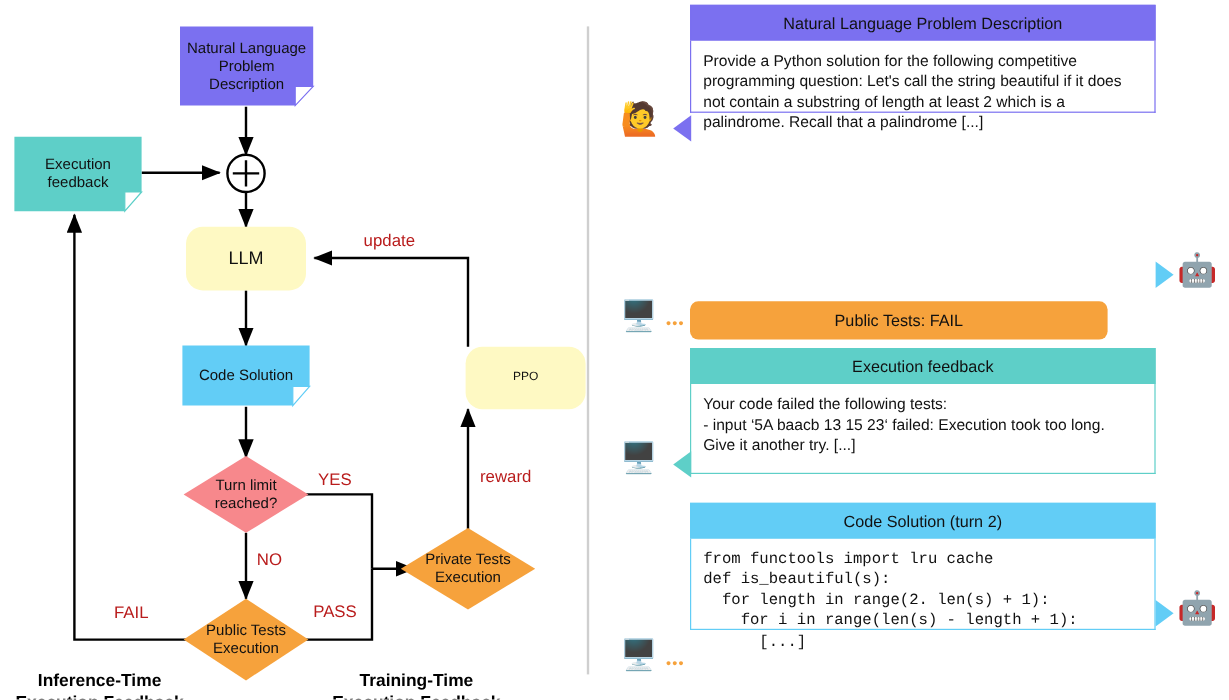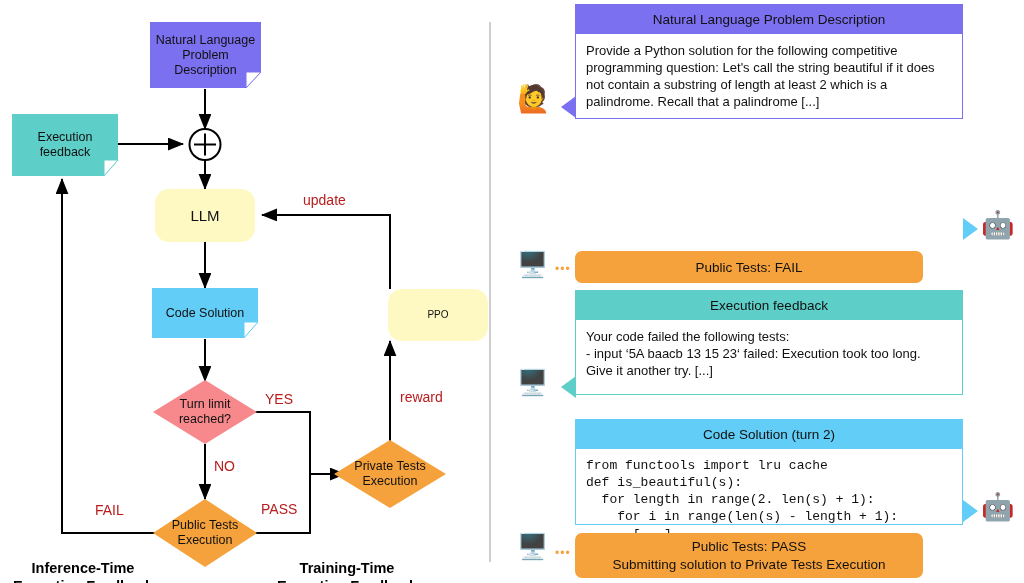--- a/index.html
+++ b/index.html
@@ -162,21 +162,21 @@
 Execution Feedback</span>
     </div>
   </div>
 
   <div id="divider"></div>
 
   <div id="chat">
 
     <div class="card" style="top:4px;">
       <div class="hdr" style="background:#7b70f0;border:1.5px solid #7b70f0;">Natural Language Problem Description</div>
-      <div class="bdy" style="height:85px;border:1.5px solid #7b70f0;border-top:none;">Provide a Python solution for the following competitive programming question: Let's call the string beautiful if it does not contain a substring of length at least 2 which is a palindrome. Recall that a palindrome [...]</div>
+      <div class="bdy" style="height:60px;border:1.5px solid #7b70f0;border-top:none;">Provide a Python solution for the following competitive programming question: Let's call the string beautiful if it does not contain a substring of length at least 2 which is a palindrome. Recall that a palindrome [...]</div>
     </div>
     <div class="tail" style="left:72px;top:96px;border-top:11px solid transparent;
          border-bottom:11px solid transparent;border-right:15px solid #7b70f0;"></div>
     <div class="emoji" style="left:28px;top:86px;">🙋</div>
 
     <div class="tail" style="left:474px;top:218px;border-top:11px solid transparent;
          border-bottom:11px solid transparent;border-left:15px solid #62cdf6;"></div>
     <div class="emoji" style="left:492px;top:212px;">🤖</div>
 
     <div class="bar" style="top:251px;height:32px;">
@@ -201,21 +201,17 @@
       <div class="bdy code" style="height:76px;border:1.5px solid #62cdf6;border-top:none;">from functools import lru cache
 def is_beautiful(s):
   for length in range(2. len(s) + 1):
     for i in range(len(s) - length + 1):
       [...]</div>
     </div>
     <div class="tail" style="left:474px;top:500px;border-top:11px solid transparent;
          border-bottom:11px solid transparent;border-left:15px solid #62cdf6;"></div>
     <div class="emoji" style="left:492px;top:494px;">🤖</div>
 
-    <div class="bar" style="top:533px;height:45px;gap:3px;">
-      <span>Public Tests: PASS</span>
-      <span>Submitting solution to Private Tests Execution</span>
-    </div>
     <div class="emoji" style="left:28px;top:534px;font-size:25px;">🖥️</div>
     <div class="dots" style="left:66px;top:546px;">•••</div>
 
   </div>
 </div>
 
 </body></html>

